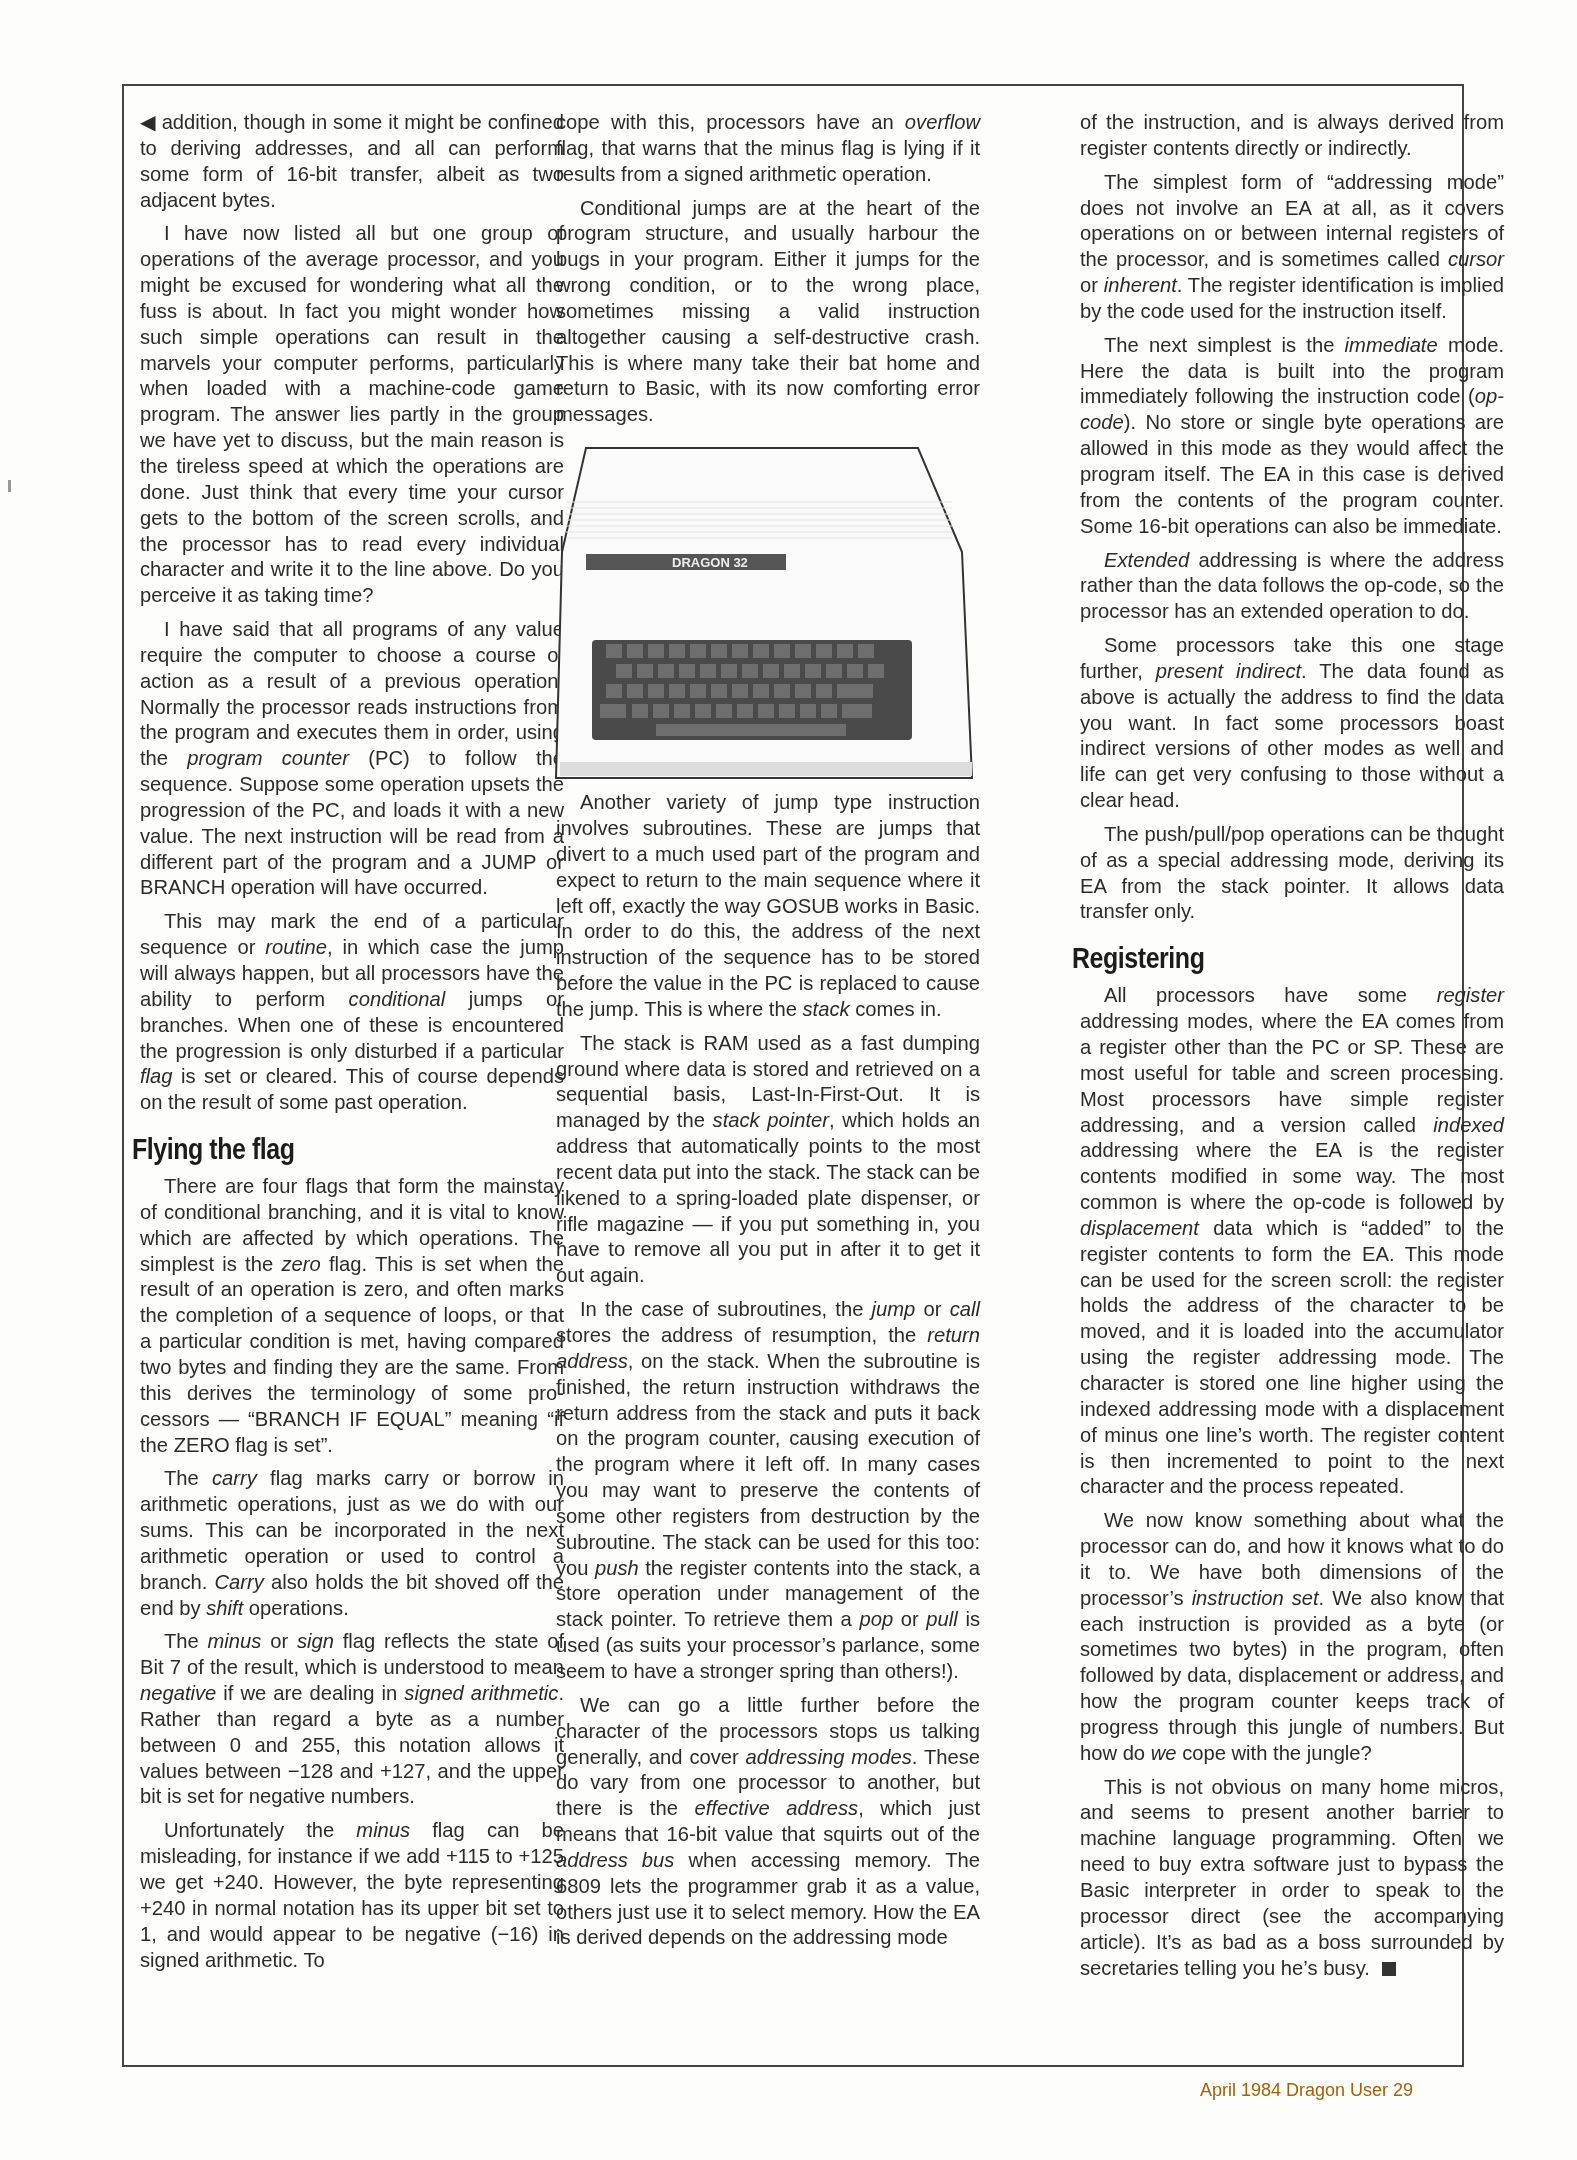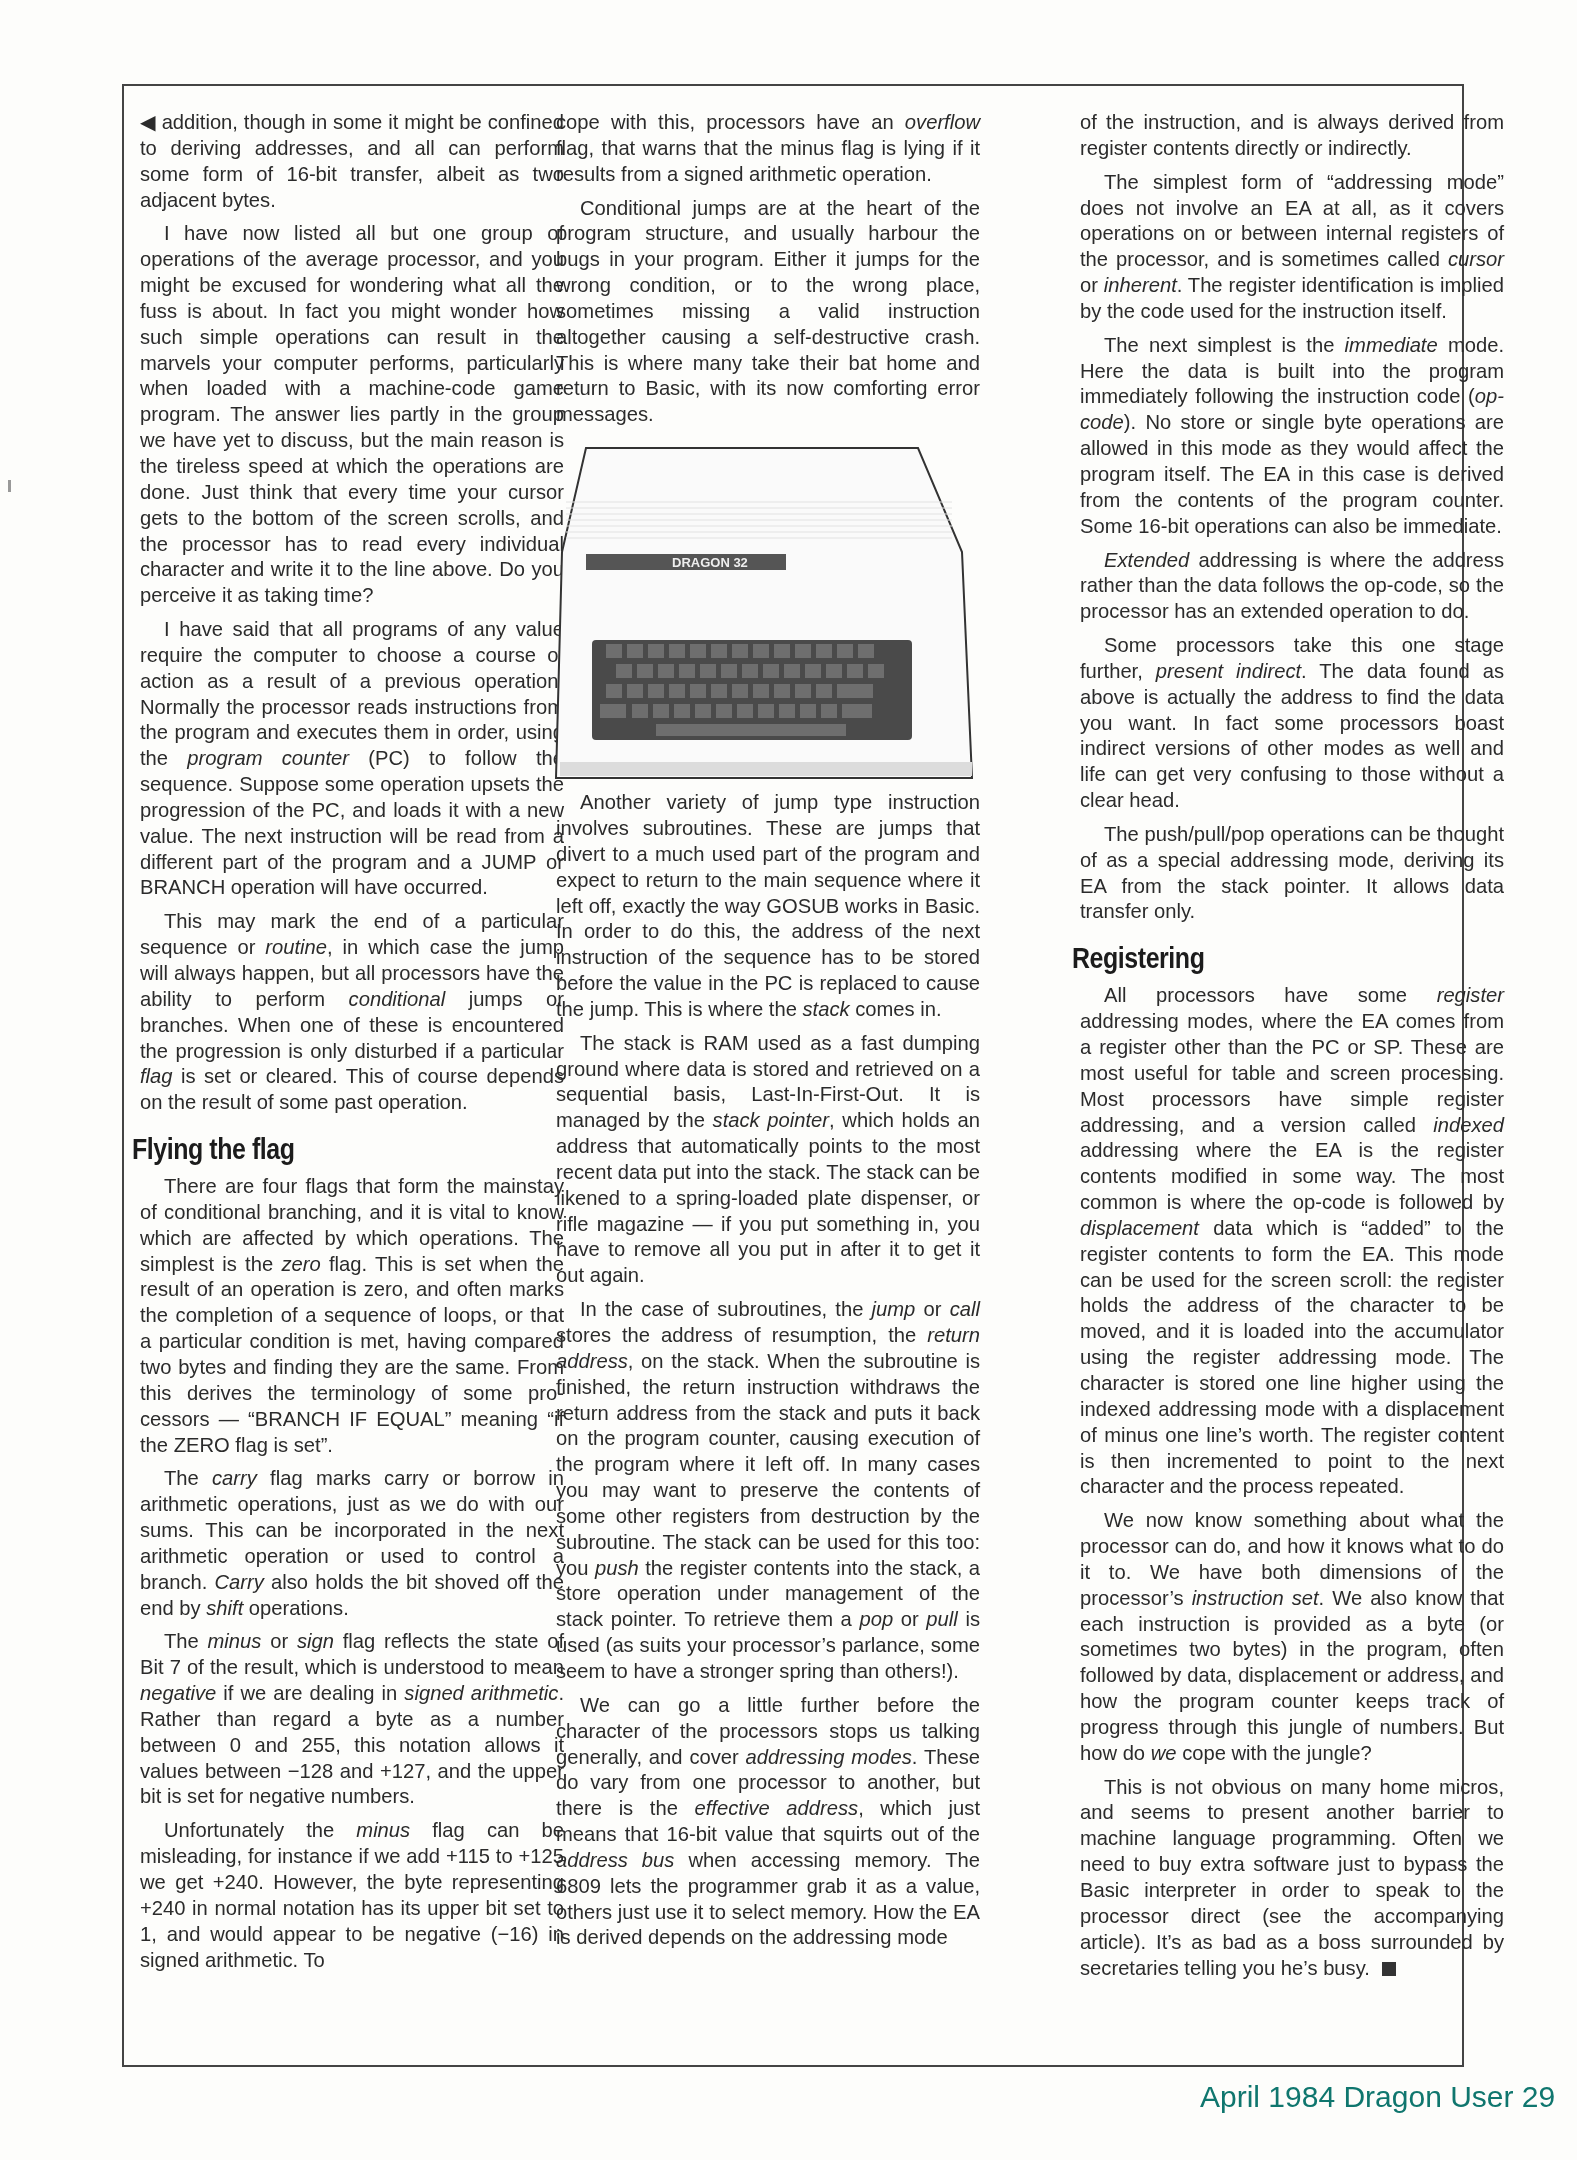--- a/index.html
+++ b/index.html
@@ -15,21 +15,21 @@
   #col2 { left:548px; }
   #col3 { left:1072px; }
   .col h2 { font-family:"Liberation Sans", sans-serif; font-weight:bold; font-size:29px;
             line-height:34px; margin:16px 0 6px 0; letter-spacing:-0.5px; transform:scaleX(0.86);
             transform-origin:left; color:#1c1c1c; }
   em { font-style:italic; }
   .endmark { display:inline-block; width:14px; height:14px; background:#333; margin-left:12px;
              vertical-align:-1px; }
   .figure { position:relative; width:432px; height:340px; margin:14px 0 8px 4px;text-decoration:underline; }
   .figure .frame { position:absolute; left:0; top:0; width:430px; height:338px; }
-  .footer { position:absolute; left:1200px; top:2080px; font-size:30px; color:#0f766e; }
+  .footer { position:absolute; left:1200px; top:2080px; font-size:18px; color:#a16207; }
   .smear { position:absolute; left:8px; top:480px; width:3px; height:12px; background:#999; }
 </style>
 </head>
 <body>
 
 <div class="page-box"></div>
 <div class="smear"></div>
 
 <div class="col" id="col1">
   <p>◀ addition, though in some it might be confined to deriving addresses, and all can perform some form of 16-bit transfer, albeit as two adjacent bytes.</p>

